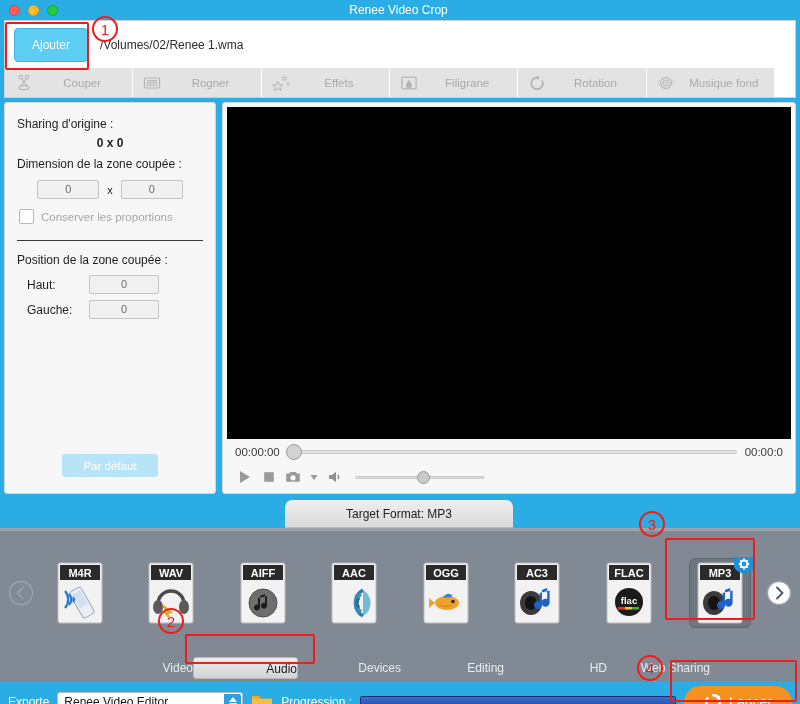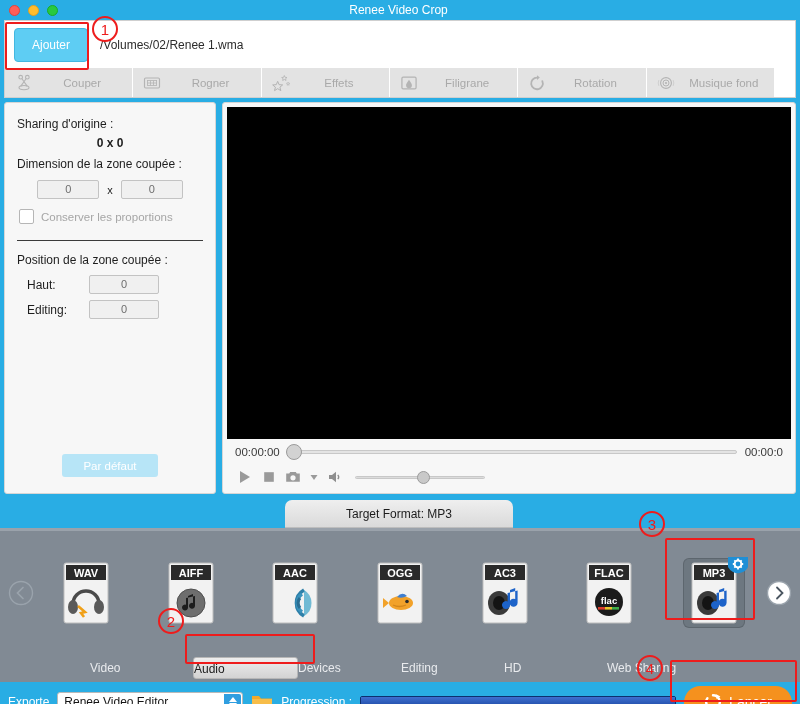--- a/index.html
+++ b/index.html
@@ -169,21 +169,21 @@
   }
   .nav-arrow.left { left: 8px; }
   .nav-arrow.right { right: 8px; }
 
   
   .cat-row {
     height: 28px; background: #818a94; display: flex;
     align-items: center; padding: 0 90px;
   }
   .cat {
-    flex: 1; text-align: left; font-size: 12px; color: #e9ebee;
+    flex: 1; text-align: right; font-size: 12px; color: #e9ebee;
     height: 22px; line-height: 22px; cursor: pointer; border-radius: 3px;
   }
   .cat.active {
     background: linear-gradient(#eeeeee, #d3d3d3);
     color: #202020; border: 1px solid #b7b7b7;
   }
 
   
   .export-bar {
     height: 40px; background: #29ade4; display: flex;
@@ -328,21 +328,21 @@
 
     <div class="divider"></div>
 
     <div class="cp-label">Position de la zone coupée :</div>
 
     <div class="pos-row">
       <span class="pos-lbl">Haut:</span>
       <div class="inp wide">0</div>
     </div>
     <div class="pos-row">
-      <span class="pos-lbl">Editing:</span>
+      <span class="pos-lbl">Gauche:</span>
       <div class="inp wide">0</div>
     </div>
 
     <div class="btn-default">Par défaut</div>
   </div>
 
   <div class="preview-panel">
     <div class="video-area"></div>
 
     <div class="seek-row">
@@ -384,20 +384,36 @@
 
 <div class="fmt-body">
 
   <svg class="nav-arrow left" viewBox="0 0 26 26">
     <circle cx="13" cy="13" r="11.5" fill="none" stroke="#9aa3ac" stroke-width="1.4"></circle>
     <path d="M15 7.5 L9.5 13 L15 18.5" fill="none" stroke="#9aa3ac" stroke-width="1.7" stroke-linecap="round"></path>
   </svg>
 
   <div class="fmt-strip">
 
+    <div class="fmt-item">
+      <div class="fmt-card">
+        <svg class="ficon" viewBox="0 0 50 62">
+          <rect x="3" y="1" width="44" height="60" rx="2" fill="#f2f2f2" stroke="#bdbdbd"></rect>
+          <rect x="5" y="3" width="40" height="15" fill="#2a2a2a"></rect>
+          <text x="25" y="14.5" font-size="11" fill="#ffffff" text-anchor="middle" font-family="Liberation Sans, sans-serif" font-weight="bold">M4R</text>
+          <g transform="rotate(-30 26 40)">
+            <rect x="20" y="26" width="13" height="30" rx="3" fill="#e9eef5" stroke="#9aa8bb"></rect>
+            <rect x="22" y="29" width="9" height="16" fill="#cfe0f2"></rect>
+          </g>
+          <path d="M14 32 a8 8 0 0 1 0 11" fill="none" stroke="#1f7ad6" stroke-width="2.2"></path>
+          <path d="M10 29 a13 13 0 0 1 0 17" fill="none" stroke="#1f7ad6" stroke-width="2.2"></path>
+          <path d="M18 35 a4 4 0 0 1 0 5" fill="none" stroke="#1f7ad6" stroke-width="2"></path>
+        </svg>
+      </div>
+    </div>
 
     <div class="fmt-item">
       <div class="fmt-card">
         <svg class="ficon" viewBox="0 0 50 62">
           <rect x="3" y="1" width="44" height="60" rx="2" fill="#f2f2f2" stroke="#bdbdbd"></rect>
           <rect x="5" y="3" width="40" height="15" fill="#2a2a2a"></rect>
           <text x="25" y="14.5" font-size="11" fill="#ffffff" text-anchor="middle" font-family="Liberation Sans, sans-serif" font-weight="bold">WAV</text>
           <path d="M12 42 a13 13 0 0 1 26 0" fill="none" stroke="#4a4a4a" stroke-width="3.4"></path>
           <ellipse cx="12" cy="45" rx="5" ry="7" fill="#5a5a5a"></ellipse>
           <ellipse cx="38" cy="45" rx="5" ry="7" fill="#5a5a5a"></ellipse>

